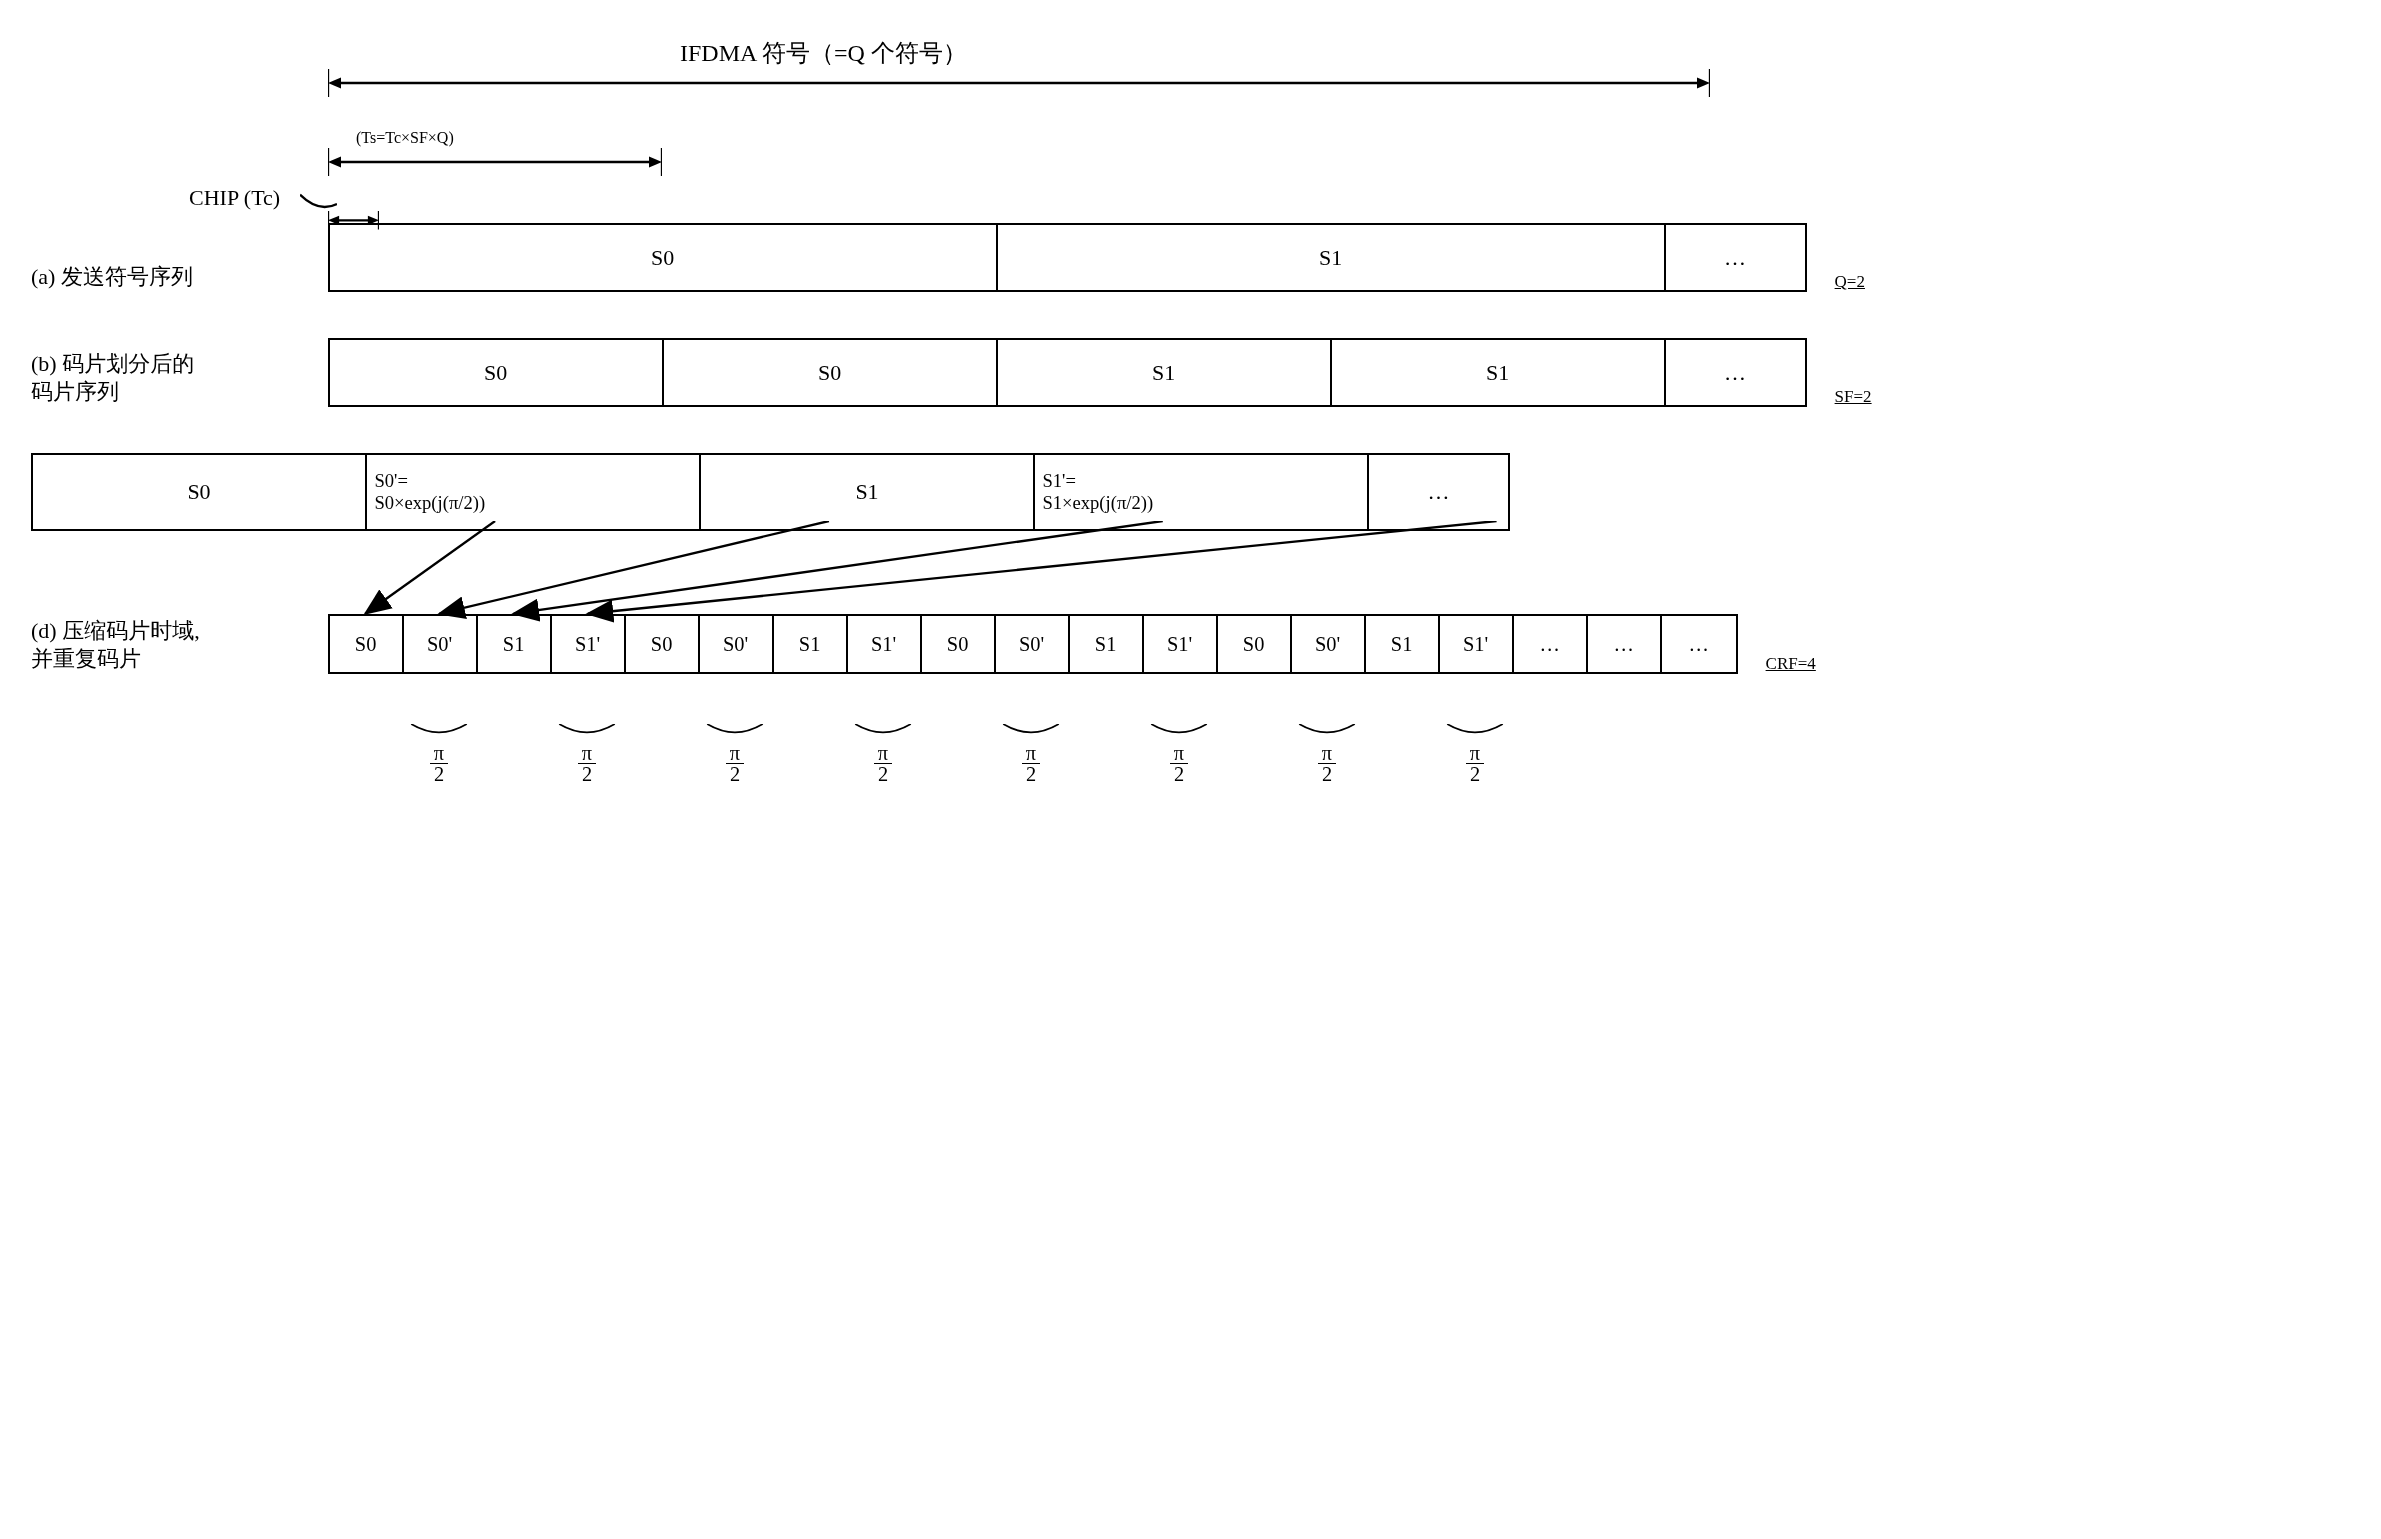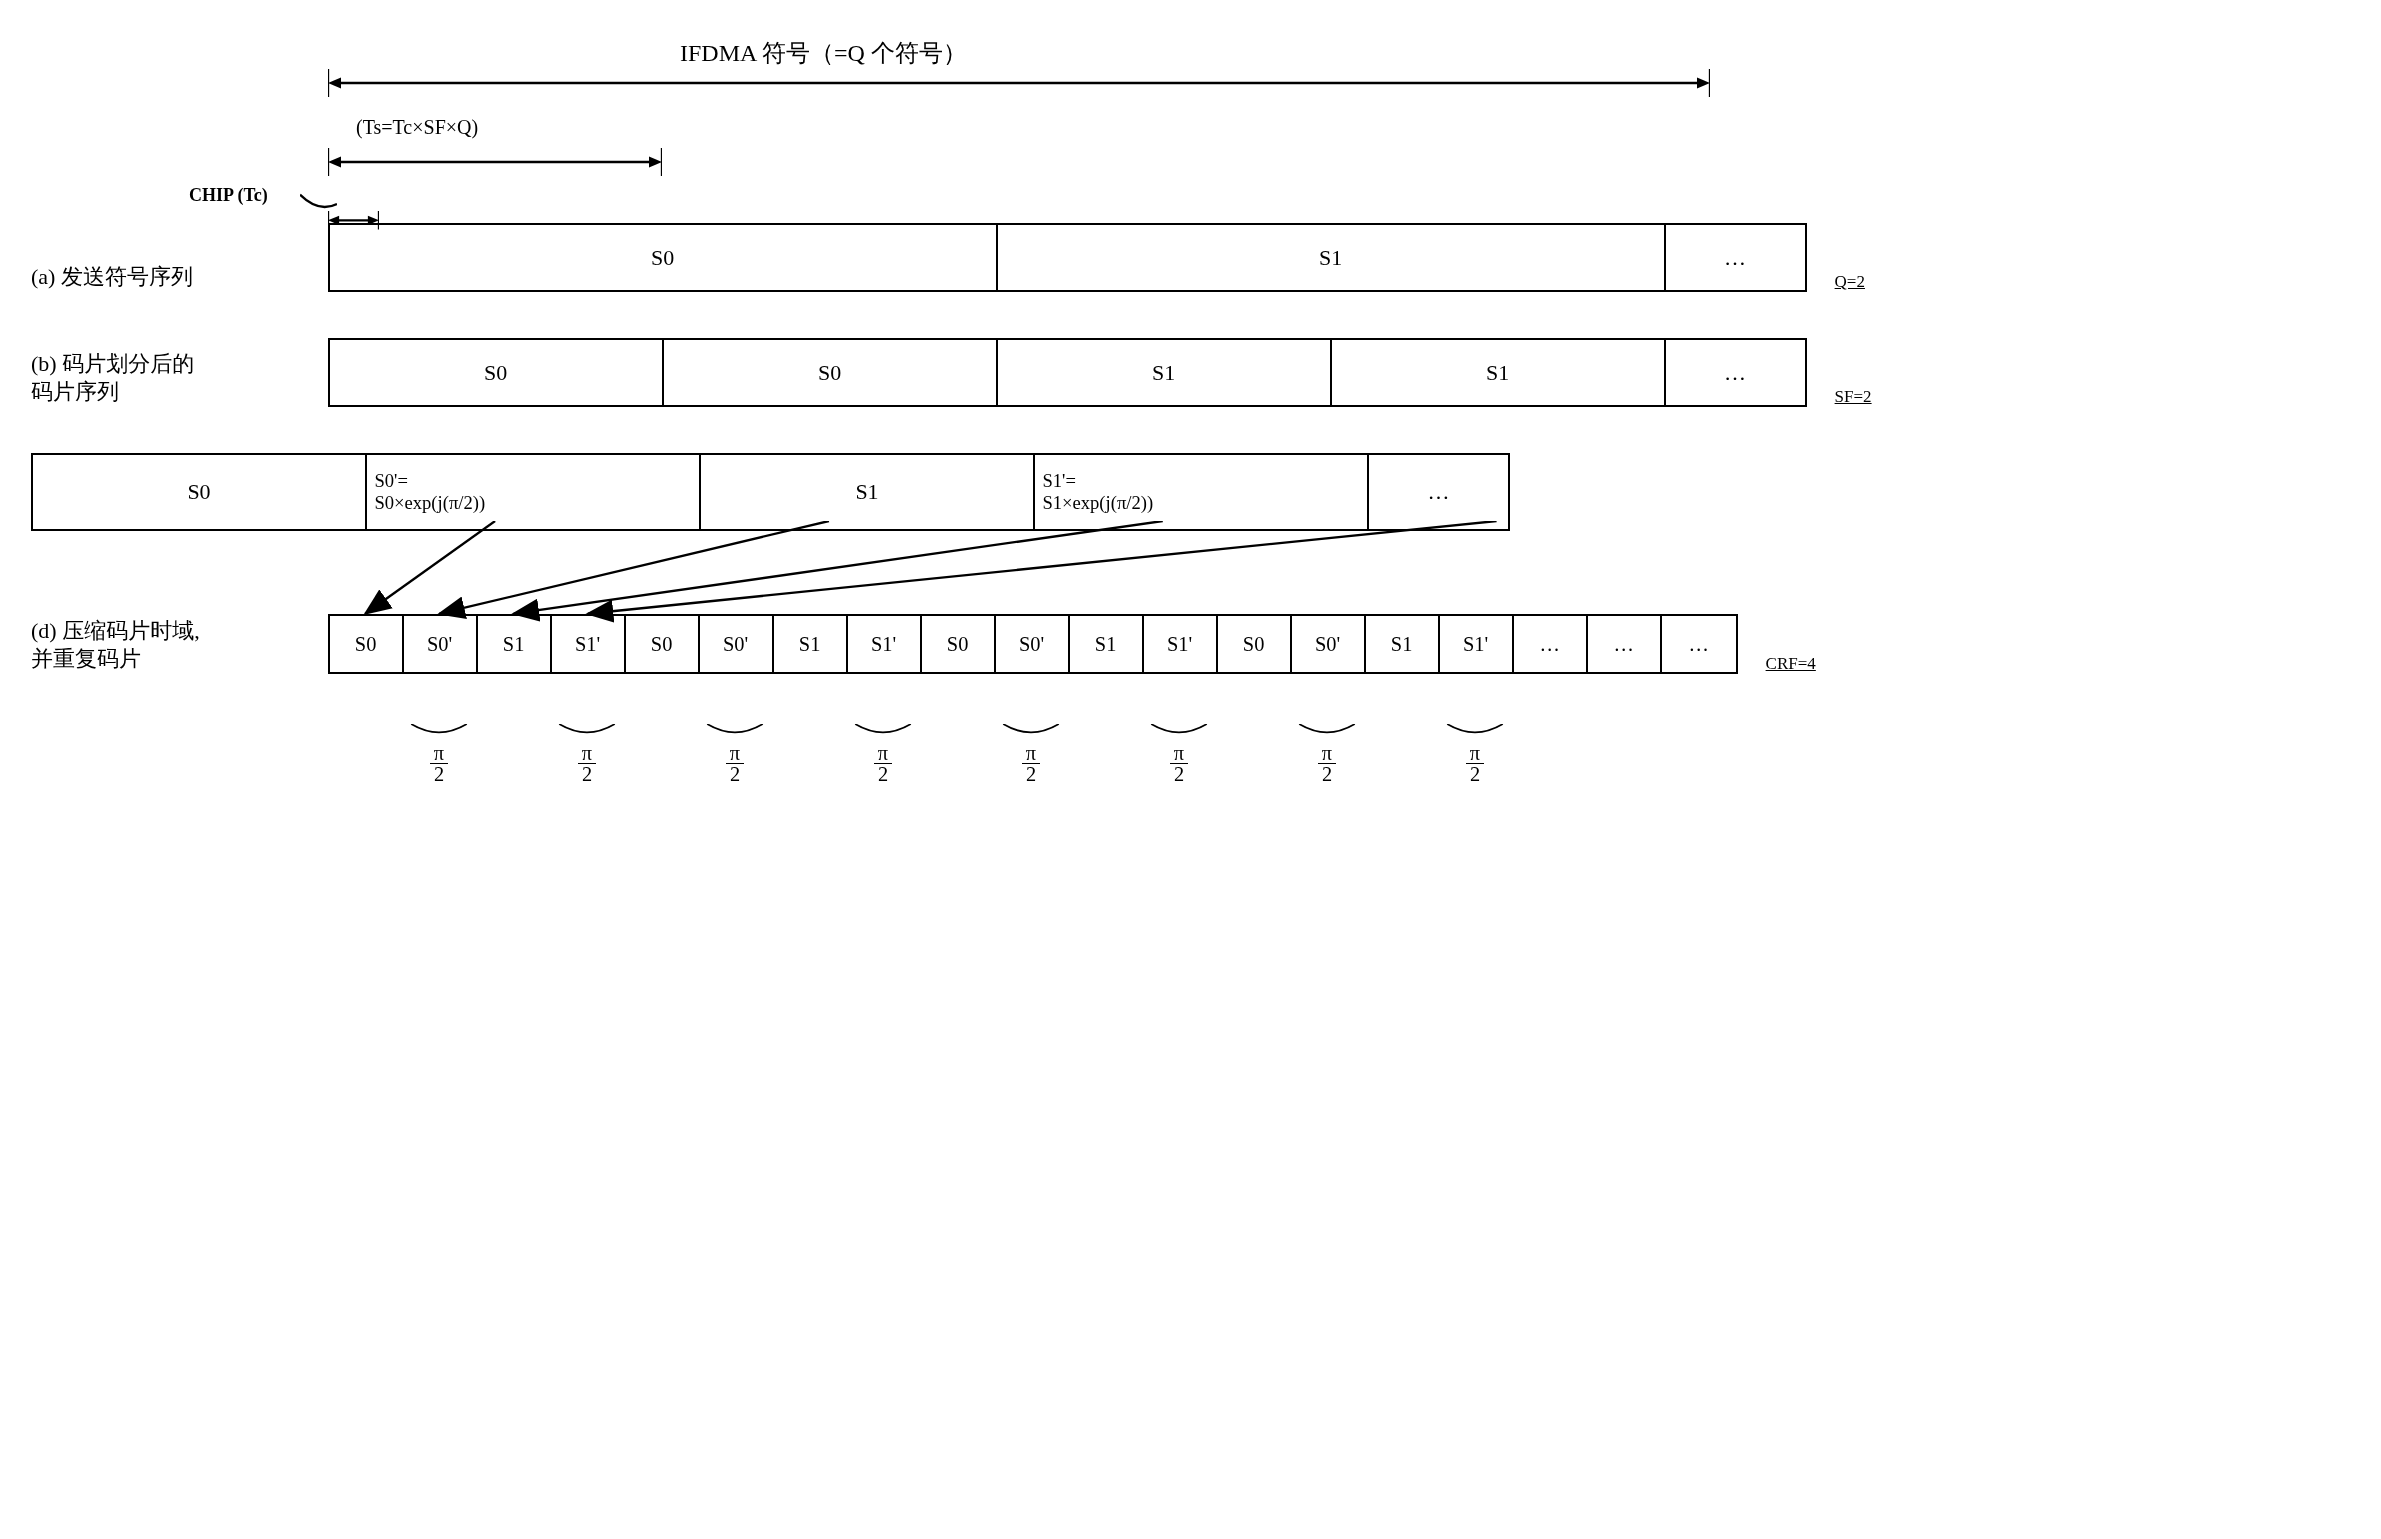--- a/index.html
+++ b/index.html
@@ -27,37 +27,36 @@
   }
   .ifdma-arrow {
     position: absolute;
     top: 32px;
     left: 0;
     width: 1382px;
     height: 28px;
   }
   .ts-label {
     position: absolute;
-    top: 79px;
+    top: 92px;
     left: 28px;
-    font-size: 20px;
+    font-size: 16px;
   }
   .ts-arrow {
     position: absolute;
     top: 111px;
     left: 0;
     width: 334px;
     height: 28px;
   }
   .chip-label {
     position: absolute;
     top: 148px;
     left: -139px;
-    font-size: 18px;
-    font-weight: bold;
+    font-size: 22px;
   }
   .chip-arc {
     position: absolute;
     top: 153px;
     left: -28px;
     width: 37px;
     height: 18.6px;
   }
   .chip-arrow {
     position: absolute;

